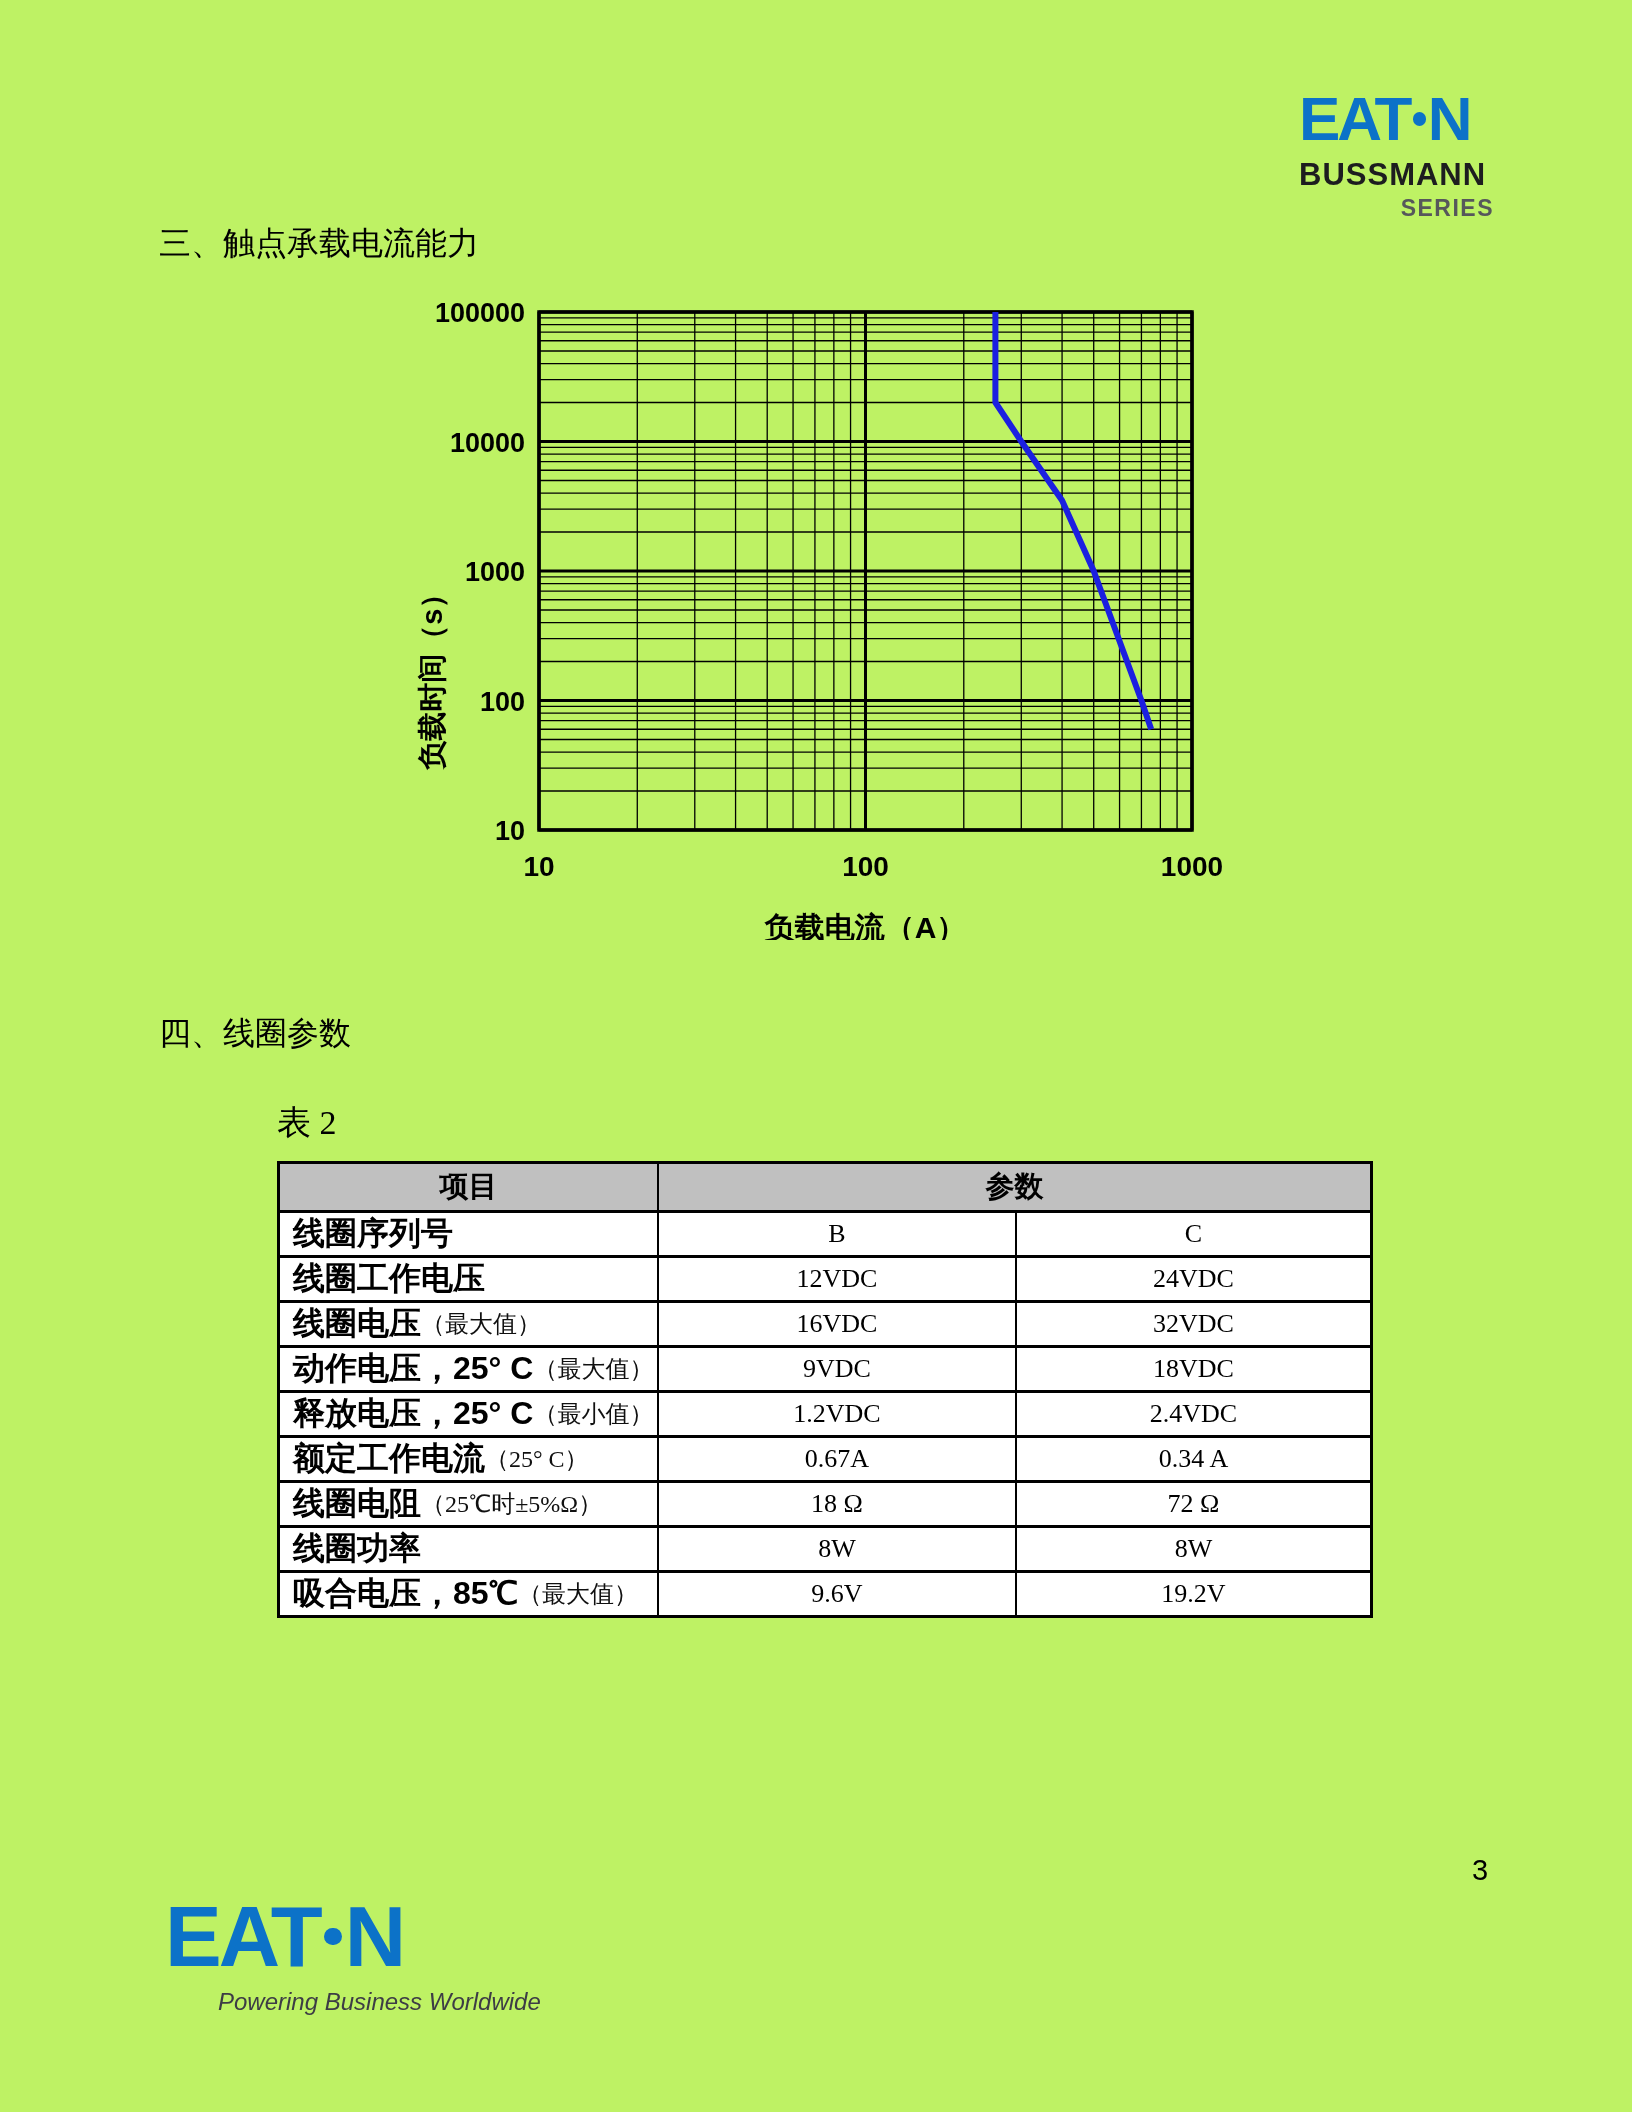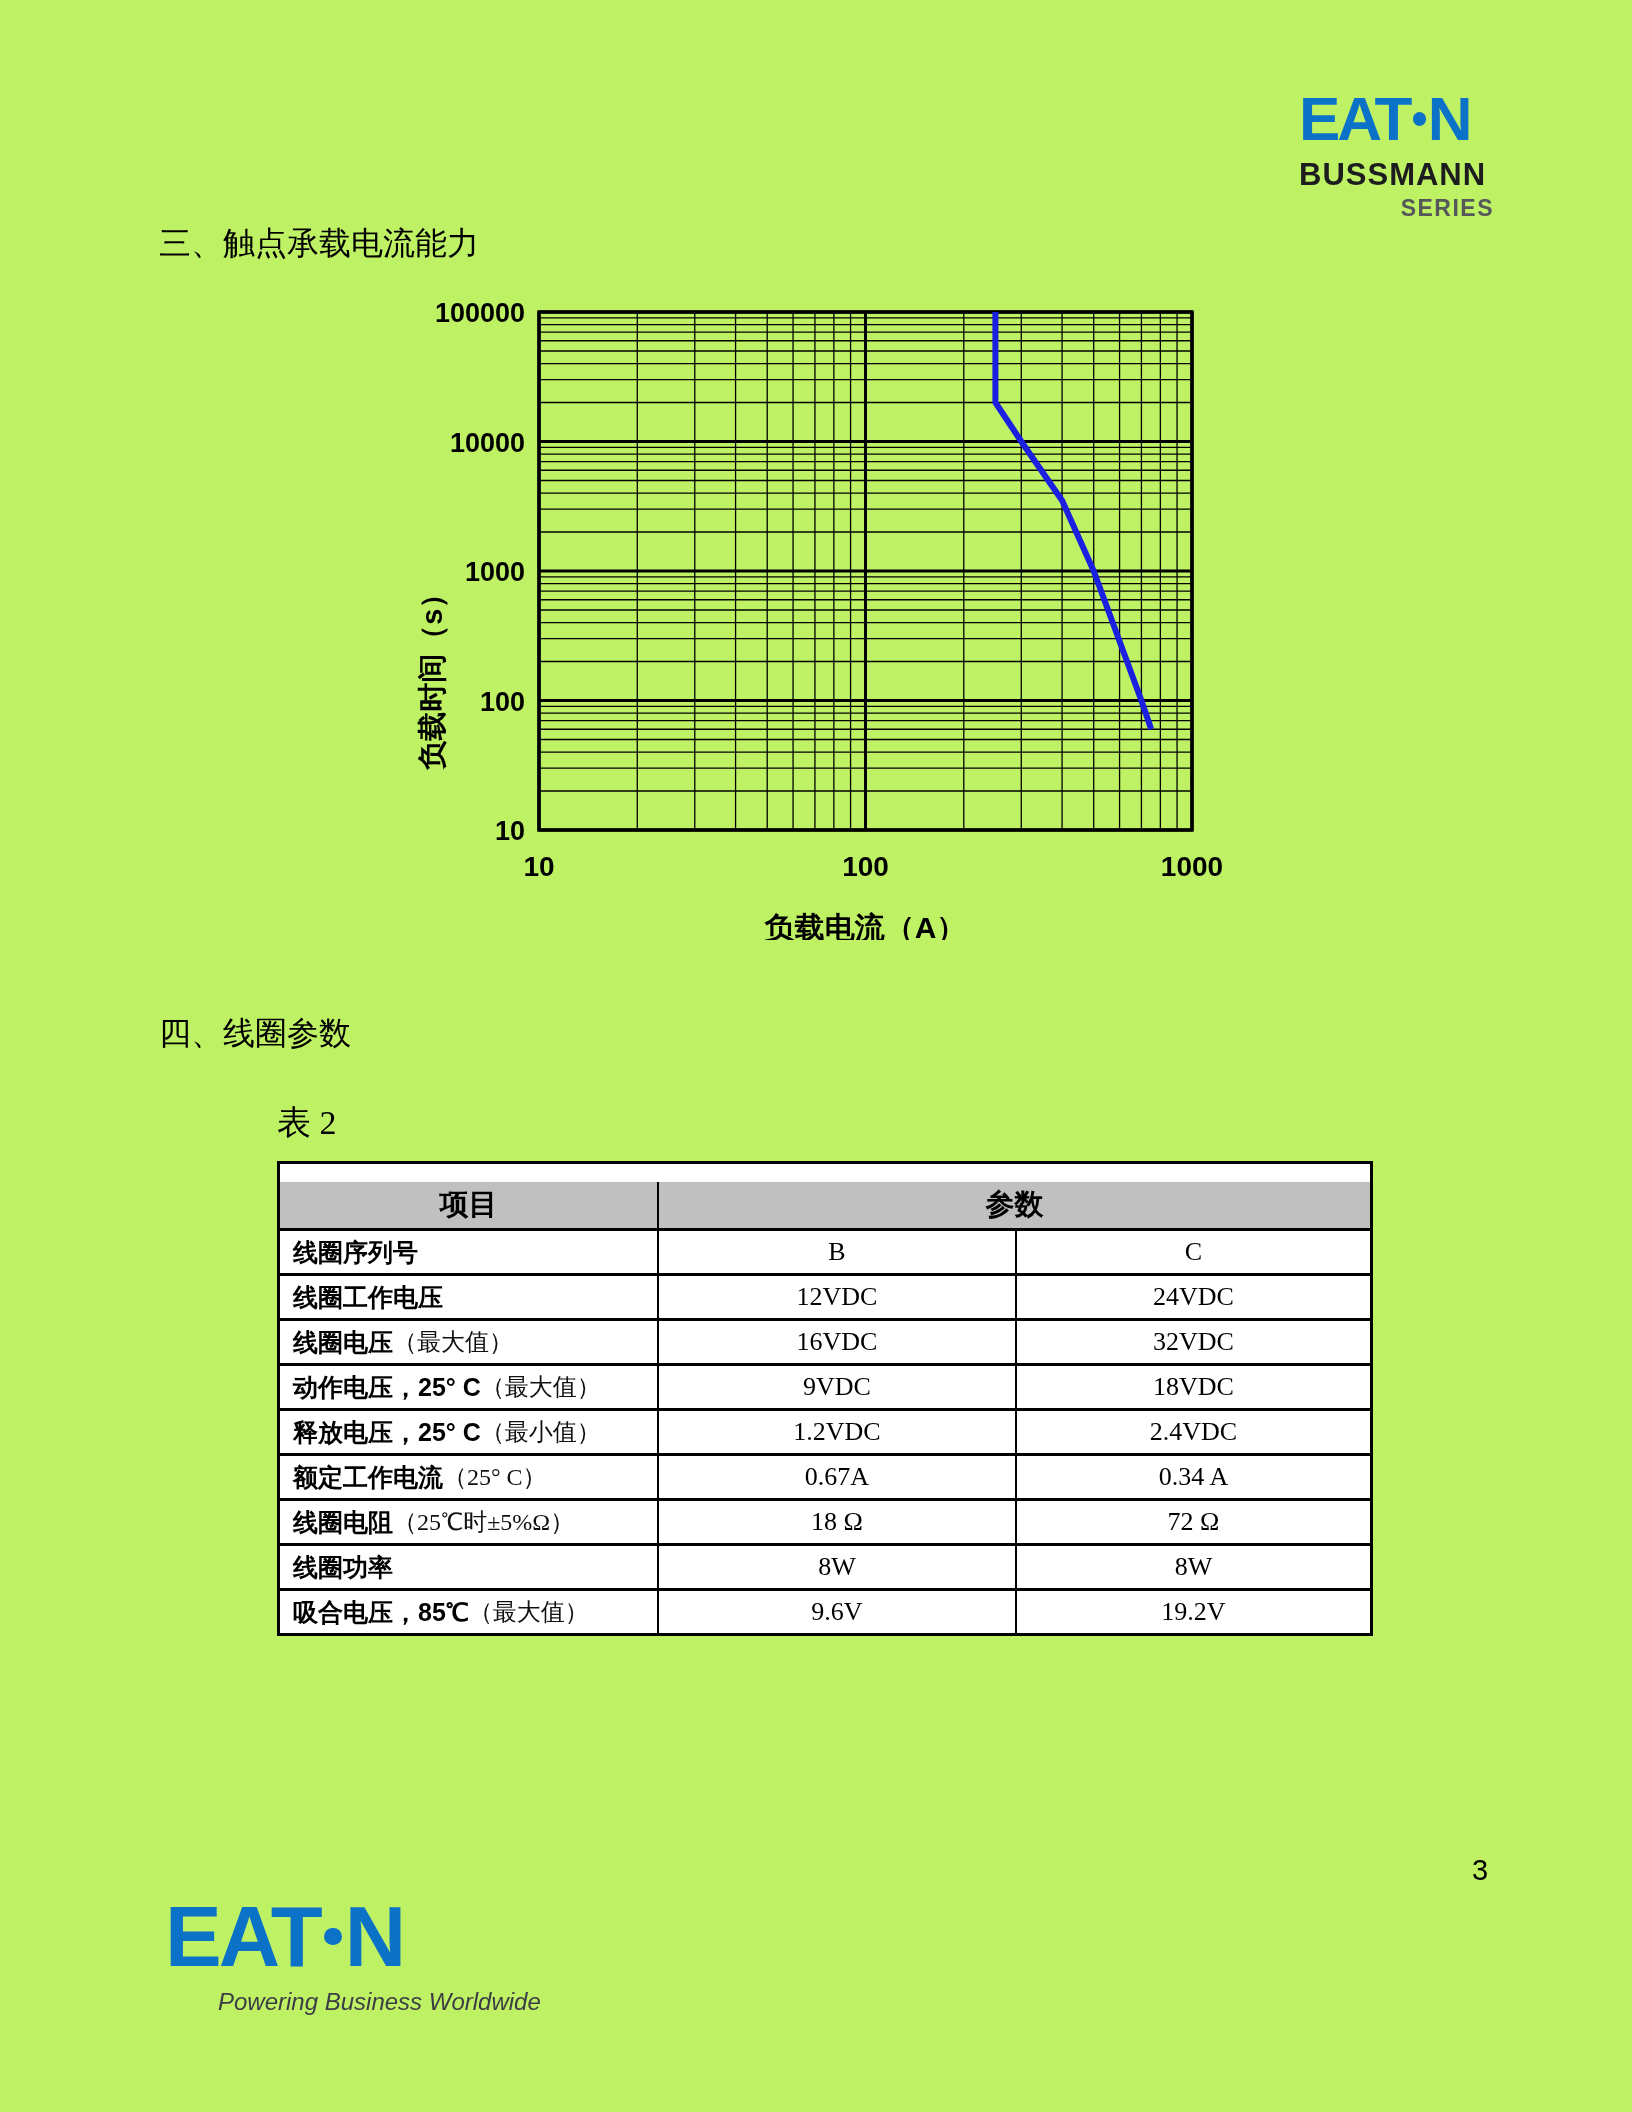--- a/index.html
+++ b/index.html
@@ -27,31 +27,31 @@
   
   .chart{position:absolute;left:380px;top:290px;width:880px;height:650px;margin:0;}
   .chart svg{display:block;width:880px;height:650px;}
 
   
   .table-caption{position:absolute;left:277px;top:1100px;width:1096px;text-align:left;
                  font-family:"Liberation Serif",serif;font-size:34px;}
   .coil-table{position:absolute;left:277px;top:1161px;width:1096px;
               border:3px solid #000;box-sizing:border-box;background:#fff;}
   .t-header{display:grid;grid-template-columns:377px 1fr;background:#c0c0c0;
-            border-bottom:3px solid #000;margin-top:18px;}
+            border-bottom:3px solid #000;}
   .th{height:46px;display:flex;align-items:center;justify-content:center;
       font-size:29px;font-weight:bold;}
   .th.c23{border-left:2px solid #000;text-align:center;}
   .t-row{display:grid;grid-template-columns:377px 358px 1fr;border-bottom:3px solid #000;}
   .t-row:last-child{border-bottom:none;}
   .t-cell{height:42px;box-sizing:border-box;display:flex;align-items:center;overflow:hidden;}
   .t-cell.lblc{padding-left:13px;}
   .t-cell.val{justify-content:center;border-left:2px solid #000;
               font-family:"Liberation Serif",serif;font-size:26px;}
-  .lbl{font-weight:bold;font-size:25px;white-space:nowrap;}
+  .lbl{font-weight:bold;font-size:32px;white-space:nowrap;}
   .note{font-family:"Liberation Serif",serif;font-size:24px;color:#101010;white-space:nowrap;}
 
   
   .page-num{position:absolute;left:1448px;top:1854px;width:64px;text-align:center;font-size:29px;}
   .logo-bottom{position:absolute;left:165px;top:1894px;}
   .logo-bottom .eaton-wordmark{font-size:85px;}
   .tagline{font-style:italic;font-size:24px;color:#3d3d45;margin-top:9px;margin-left:53px;
            font-weight:500;white-space:nowrap;}
 </style>
 </head>

